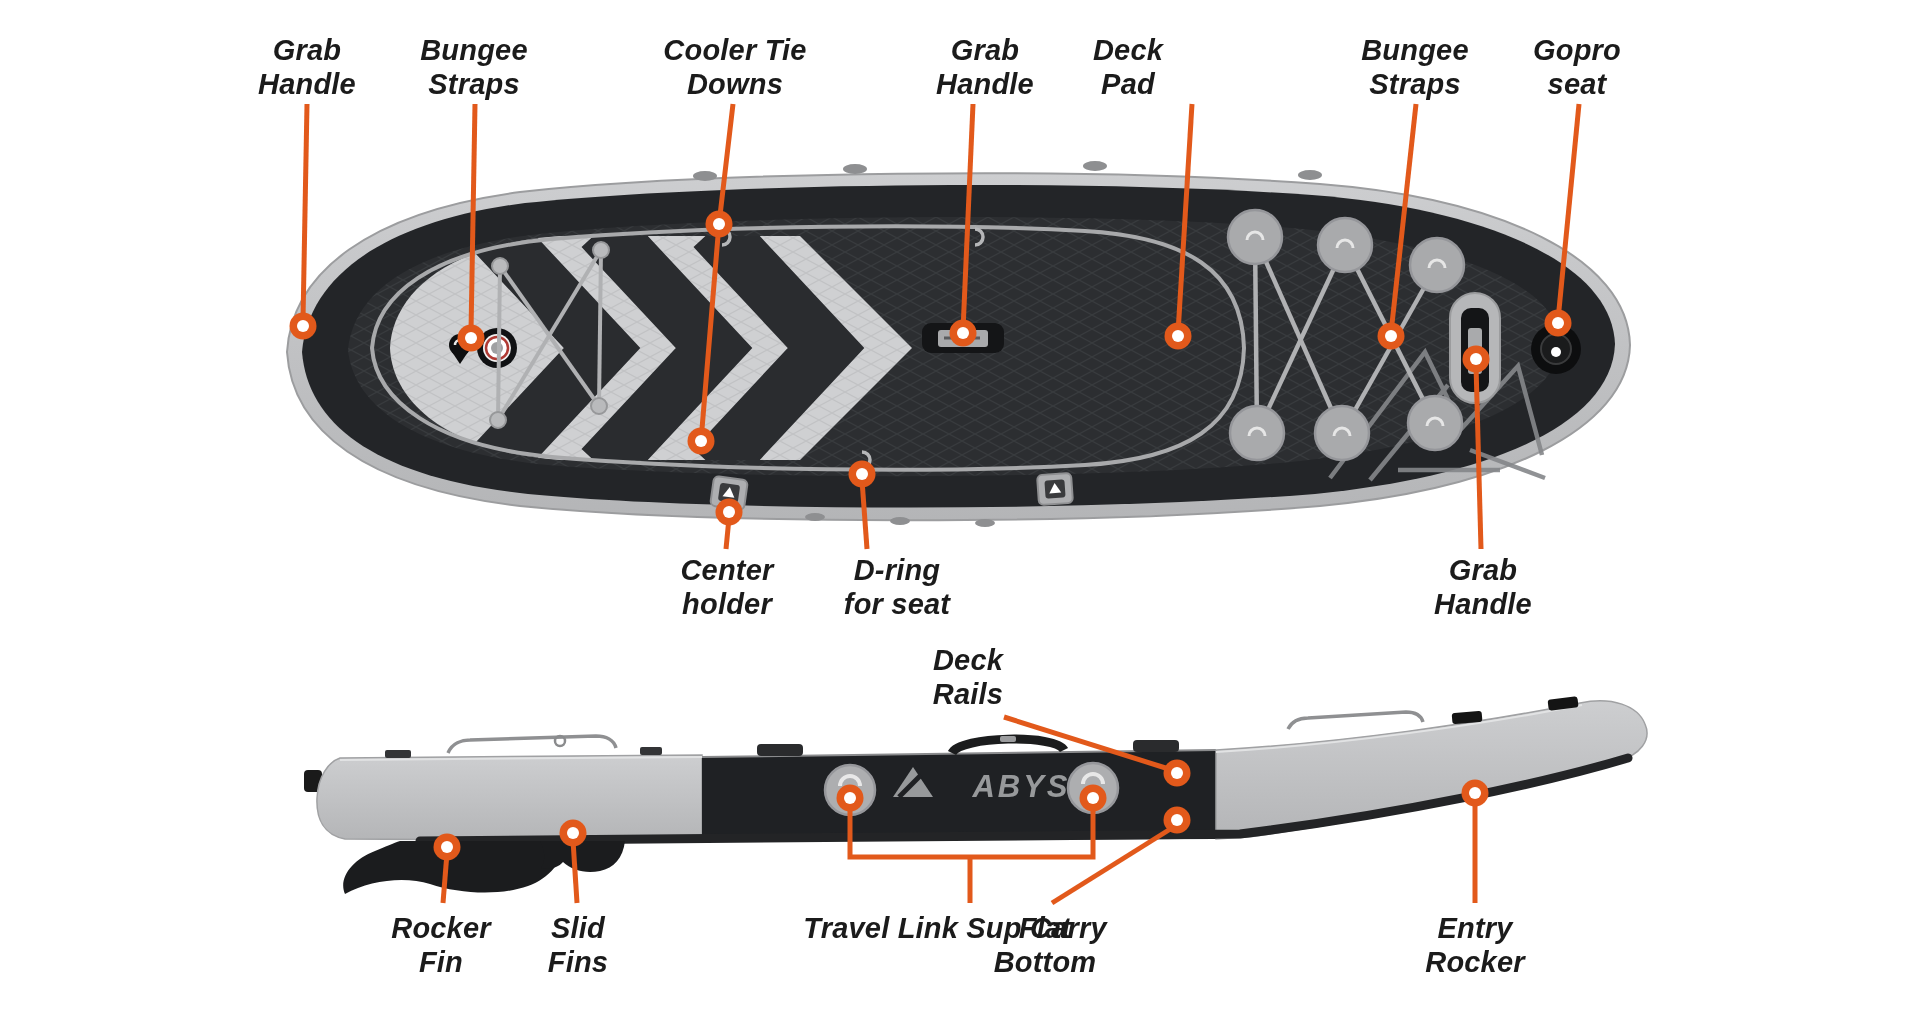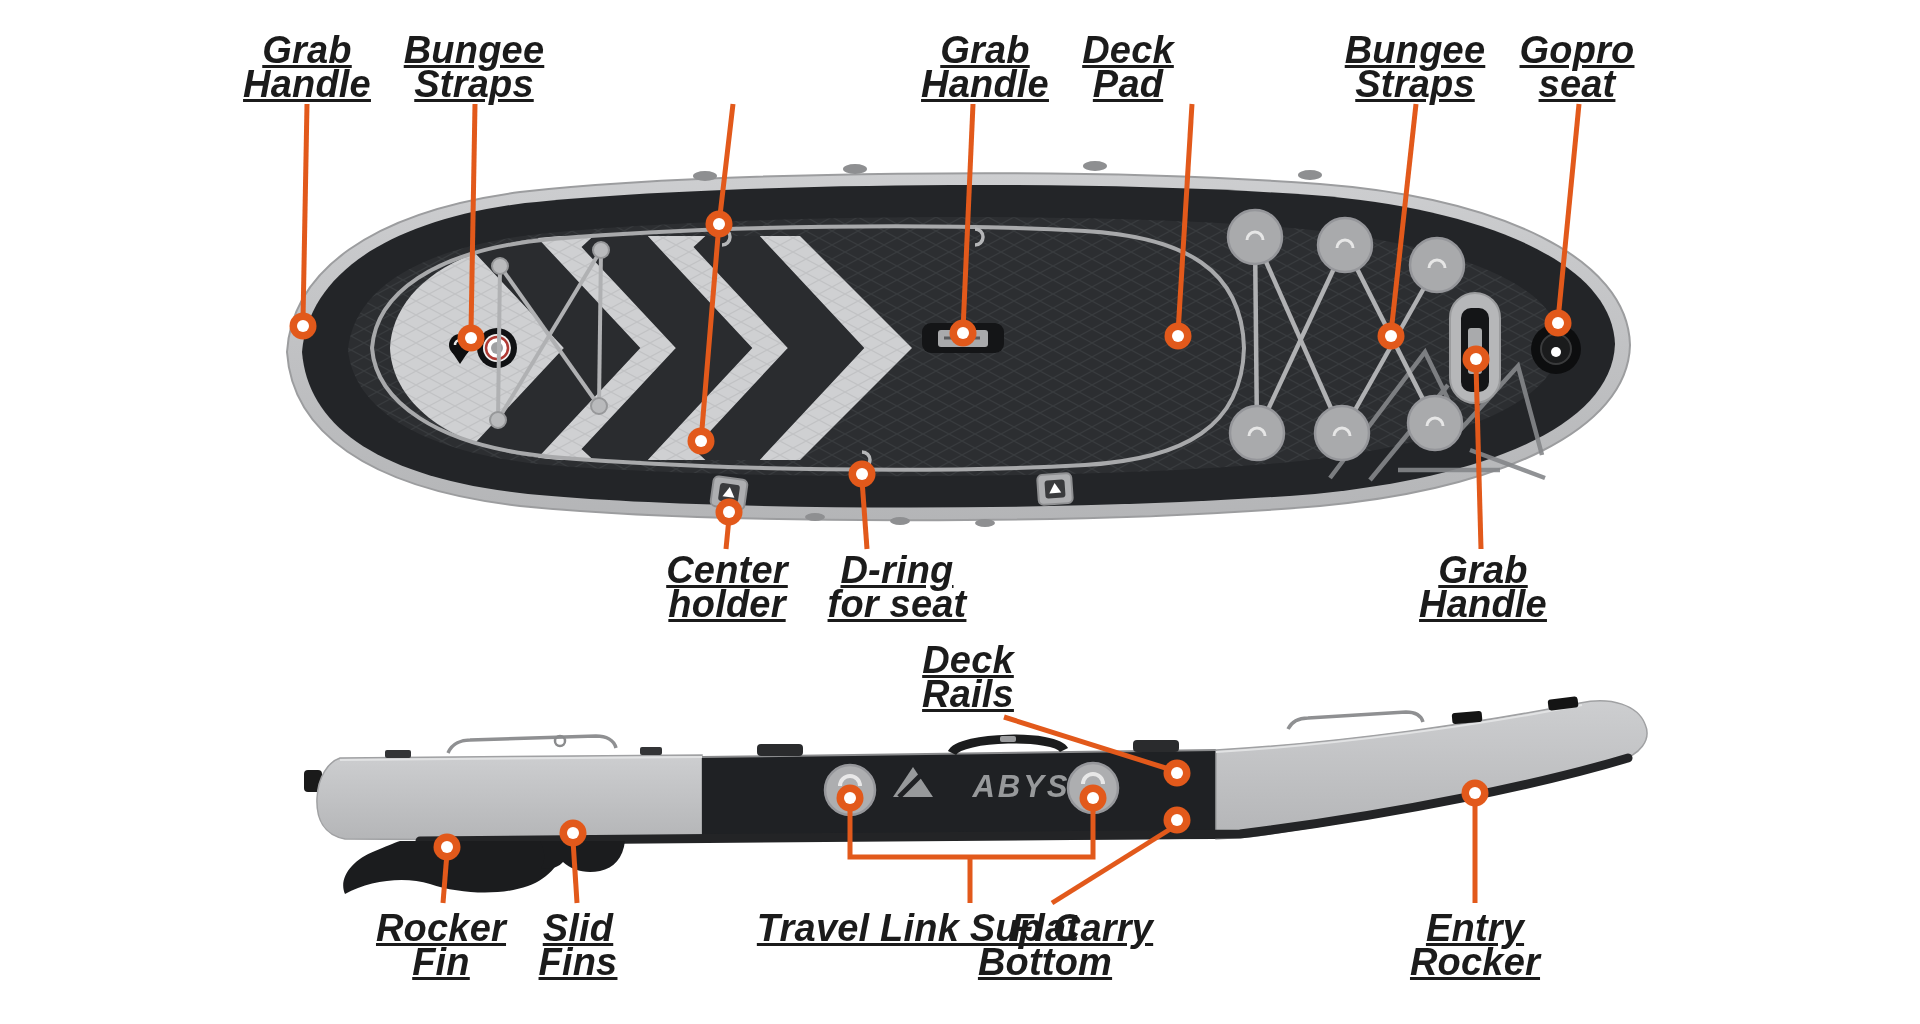--- a/index.html
+++ b/index.html
@@ -1,21 +1,21 @@
 <!DOCTYPE html>
 <html><head>
 <meta charset="utf-8">
 <style>
   html,body{margin:0;padding:0;background:#ffffff;}
   .canvas{position:relative;width:1920px;height:1024px;background:#ffffff;overflow:hidden;
           font-family:"Liberation Sans", sans-serif;}
   svg.art{position:absolute;left:0;top:0;}
   .label{position:absolute;transform:translateX(-50%);text-align:center;
-         font-style:italic;font-weight:700;font-size:38px;color:#1b1b1b;
-         white-space:nowrap;letter-spacing:.2px;text-decoration:underline;}
+         font-style:italic;font-weight:700;font-size:29px;color:#1b1b1b;
+         white-space:nowrap;letter-spacing:.2px;}
   .label span{display:block;line-height:34px;}
 </style>
 </head>
 <body>
 
 <div class="canvas">
 
 <svg class="art" width="1920" height="1024" viewBox="0 0 1920 1024">
   <defs>
     <pattern id="padDark" width="26" height="14" patternUnits="userSpaceOnUse">
@@ -309,20 +309,24 @@
 </svg>
 
 <div class="label" style="left:307px;top:33px">
   <span>Grab</span>
   <span>Handle</span>
 </div>
 <div class="label" style="left:474px;top:33px">
   <span>Bungee</span>
   <span>Straps</span>
 </div>
+<div class="label" style="left:735px;top:33px">
+  <span>Cooler Tie</span>
+  <span>Downs</span>
+</div>
 <div class="label" style="left:985px;top:33px">
   <span>Grab</span>
   <span>Handle</span>
 </div>
 <div class="label" style="left:1128px;top:33px">
   <span>Deck</span>
   <span>Pad</span>
 </div>
 <div class="label" style="left:1415px;top:33px">
   <span>Bungee</span>

